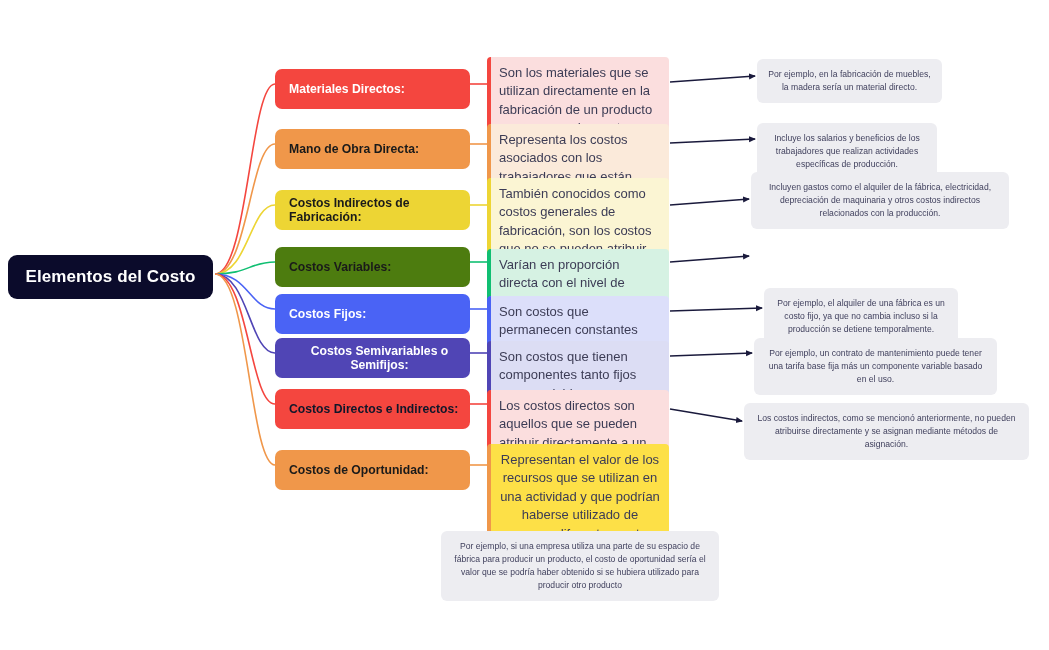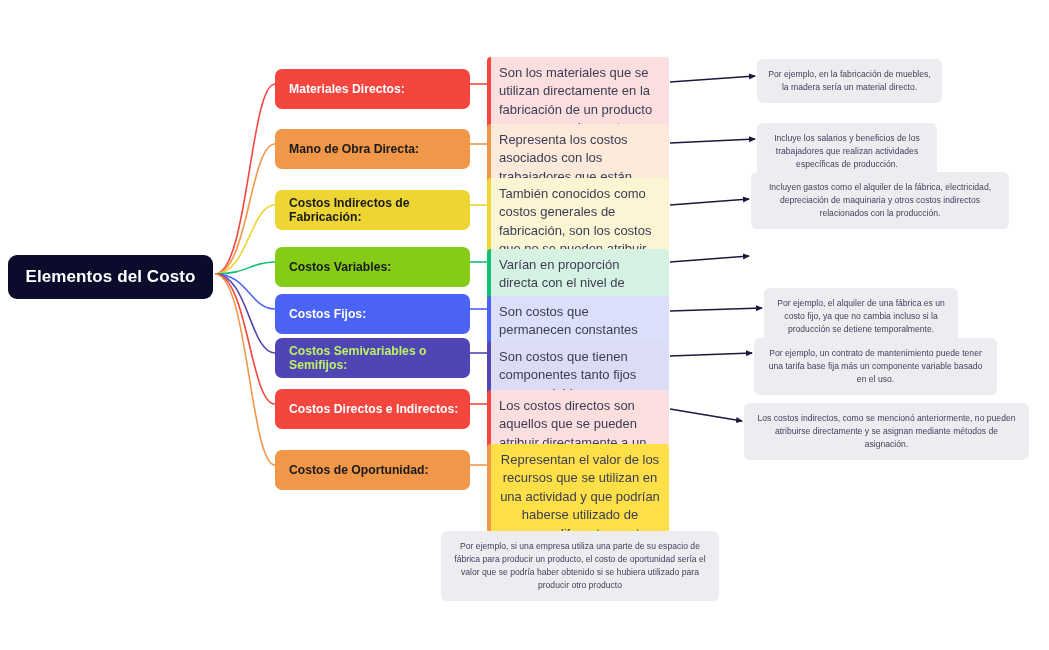--- a/index.html
+++ b/index.html
@@ -144,30 +144,30 @@
 
   <div class="topic" style="top: 69px; background: rgb(244, 70, 63); color: rgb(255, 255, 255);">
     <span>Materiales Directos:</span>
   </div>
   <div class="topic" style="top: 129px; background: rgb(240, 151, 74); color: rgb(26, 26, 26);">
     <span>Mano de Obra Directa:</span>
   </div>
   <div class="topic" style="top: 190px; background: rgb(237, 213, 52); color: rgb(26, 26, 26);">
     <span>Costos Indirectos de Fabricación:</span>
   </div>
-  <div class="topic" style="top: 247px; background: #84cc16; color: rgb(26, 26, 26);">
+  <div class="topic" style="top: 247px; background: #4d7c0f; color: rgb(26, 26, 26);">
     <span>Costos Variables:</span>
   </div>
   <div class="topic" style="top: 294px; background: rgb(74, 99, 245); color: rgb(255, 255, 255);">
     <span>Costos Fijos:</span>
   </div>
-  <div class="topic" style="top: 338px; background: rgb(80, 69, 181); color: #bef264;">
+  <div class="topic" style="top: 338px; background: rgb(80, 69, 181); color: #ffffff; text-align: center;">
     <span>Costos Semivariables o Semifijos:</span>
   </div>
-  <div class="topic" style="top: 389px; background: rgb(244, 70, 63); color: #ffffff;">
+  <div class="topic" style="top: 389px; background: rgb(244, 70, 63); color: #0f172a;">
     <span>Costos Directos e Indirectos:</span>
   </div>
   <div class="topic" style="top: 450px; background: rgb(240, 151, 74); color: rgb(26, 26, 26);">
     <span>Costos de Oportunidad:</span>
   </div>
 
   <div class="desc" style="top: 57px; background: rgb(251, 222, 222); border-left-color: rgb(244, 70, 63);">
     <span>Son los materiales que se utilizan directamente en la fabricación de un producto y que se pueden rastrear fácilmente en el producto final.</span>
   </div>
   <div class="desc" style="top: 124px; background: rgb(251, 234, 218); border-left-color: rgb(240, 151, 74);">

